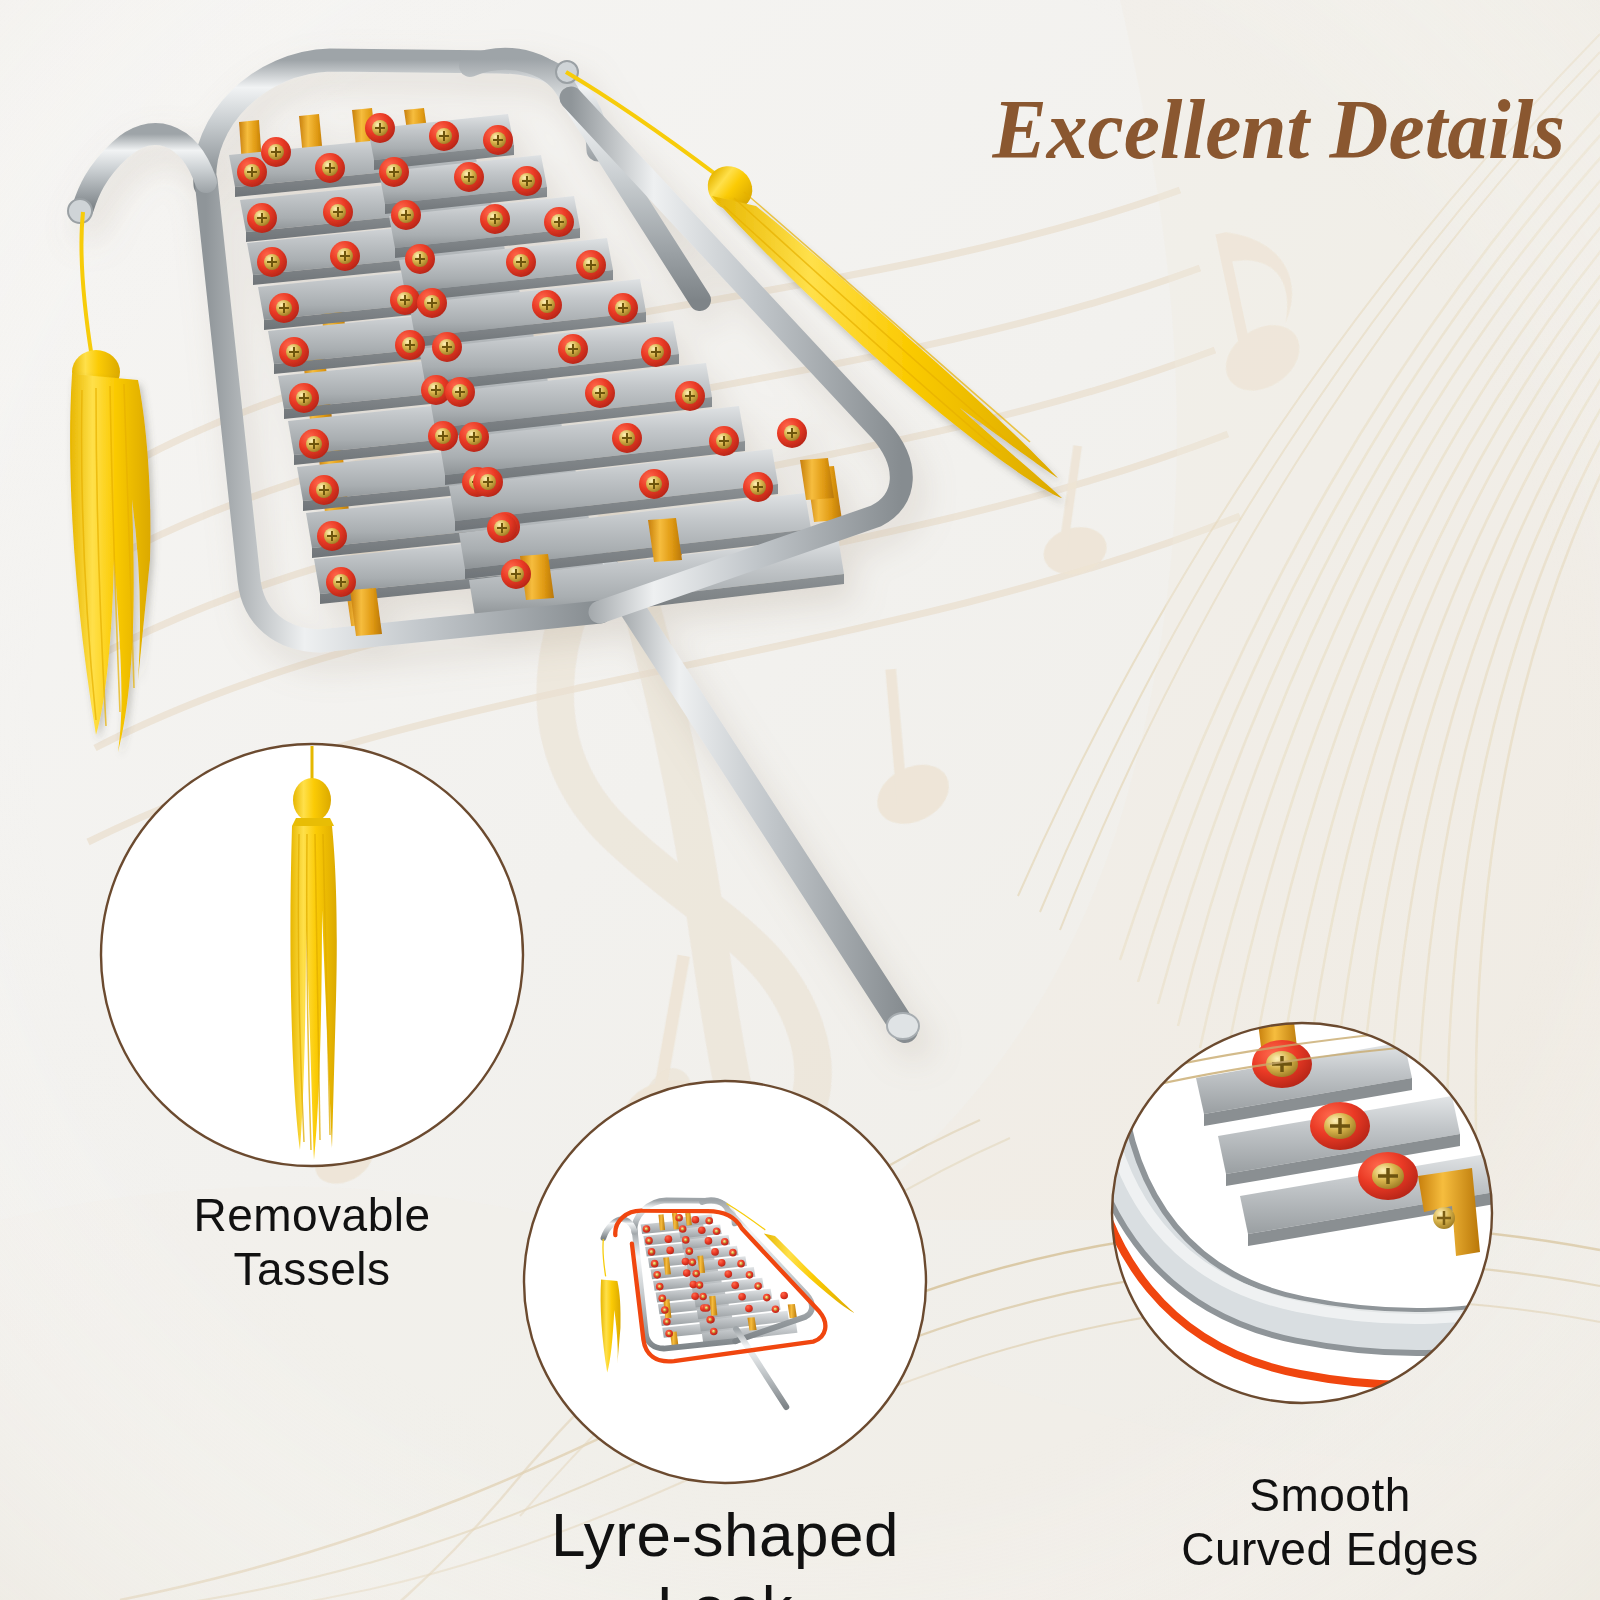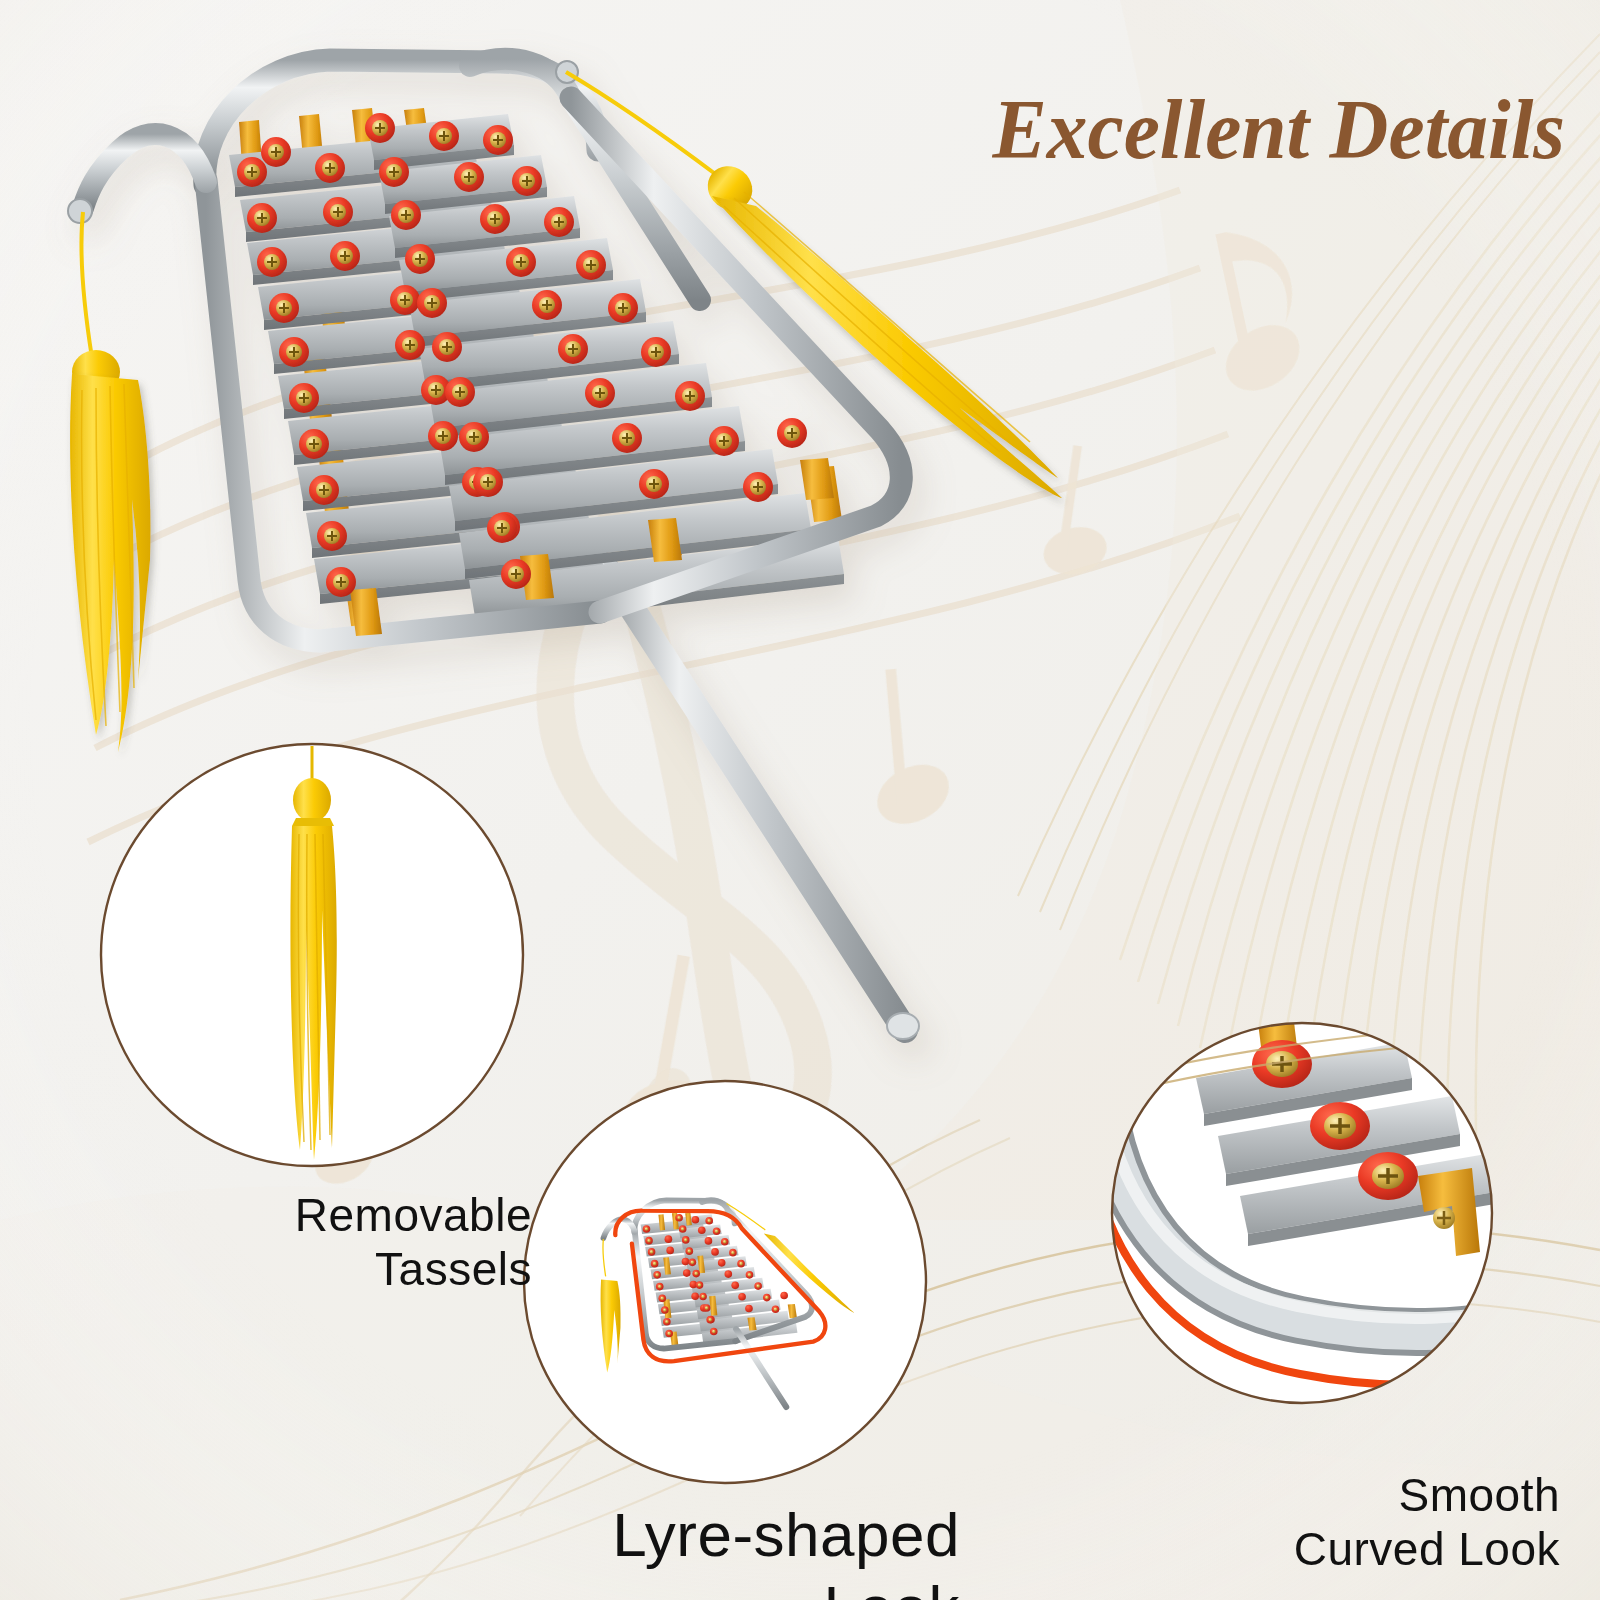--- a/index.html
+++ b/index.html
@@ -31,21 +31,21 @@
     transform:scaleX(0.97);
     transform-origin:right center;
   }
 
   
   .caption {
     position:absolute;
     color:#111111;
     font-family:"Liberation Sans", sans-serif;
     font-weight:400;
-    text-align:right;
+    text-align:center;
     line-height:1.18;
     letter-spacing:0.5px;
     white-space:pre-line;
   }
   #cap-tassels   { left:92px;  top:1188px; width:440px; font-size:46px; }
   #cap-lyre      { left:490px; top:1498px; width:470px; font-size:62px; }
   #cap-edges     { left:1100px;top:1468px; width:460px; font-size:46px; }
 </style>
 </head>
 <body>
@@ -937,15 +937,15 @@
         </g>
       </g>
       <circle cx="1302" cy="1213" r="190" fill="none" stroke="#6b4a2f" stroke-width="2.4"></circle>
     </g>
   </svg>
 
   <div class="caption" id="cap-tassels">Removable
 Tassels</div>
   <div class="caption" id="cap-lyre">Lyre-shaped Look</div>
   <div class="caption" id="cap-edges">Smooth
-Curved Look</div>
+Curved Edges</div>
 
 </div>
 
 </body></html>

